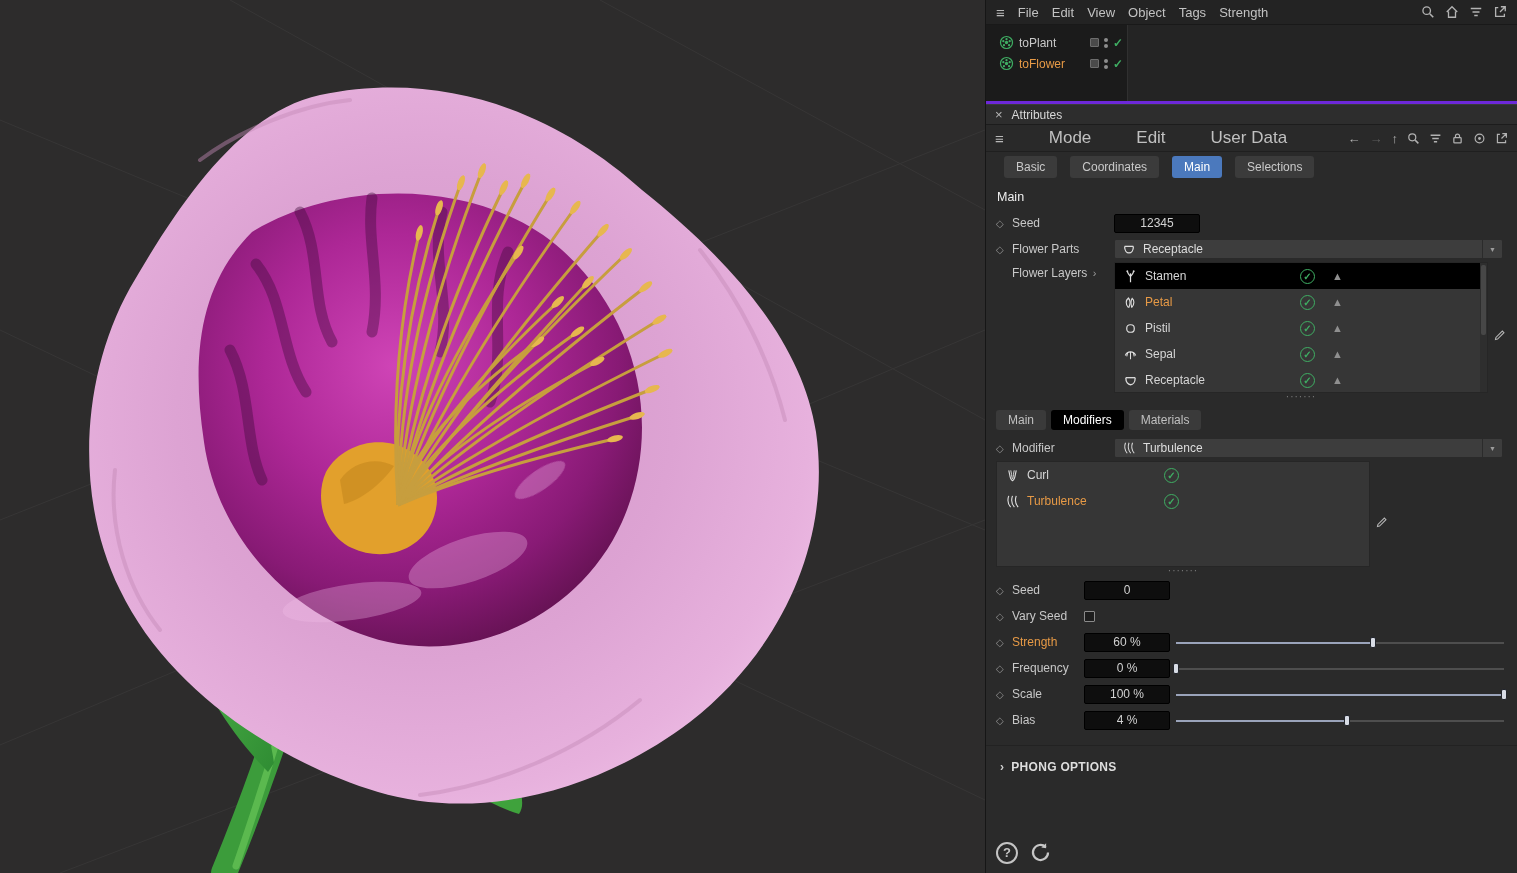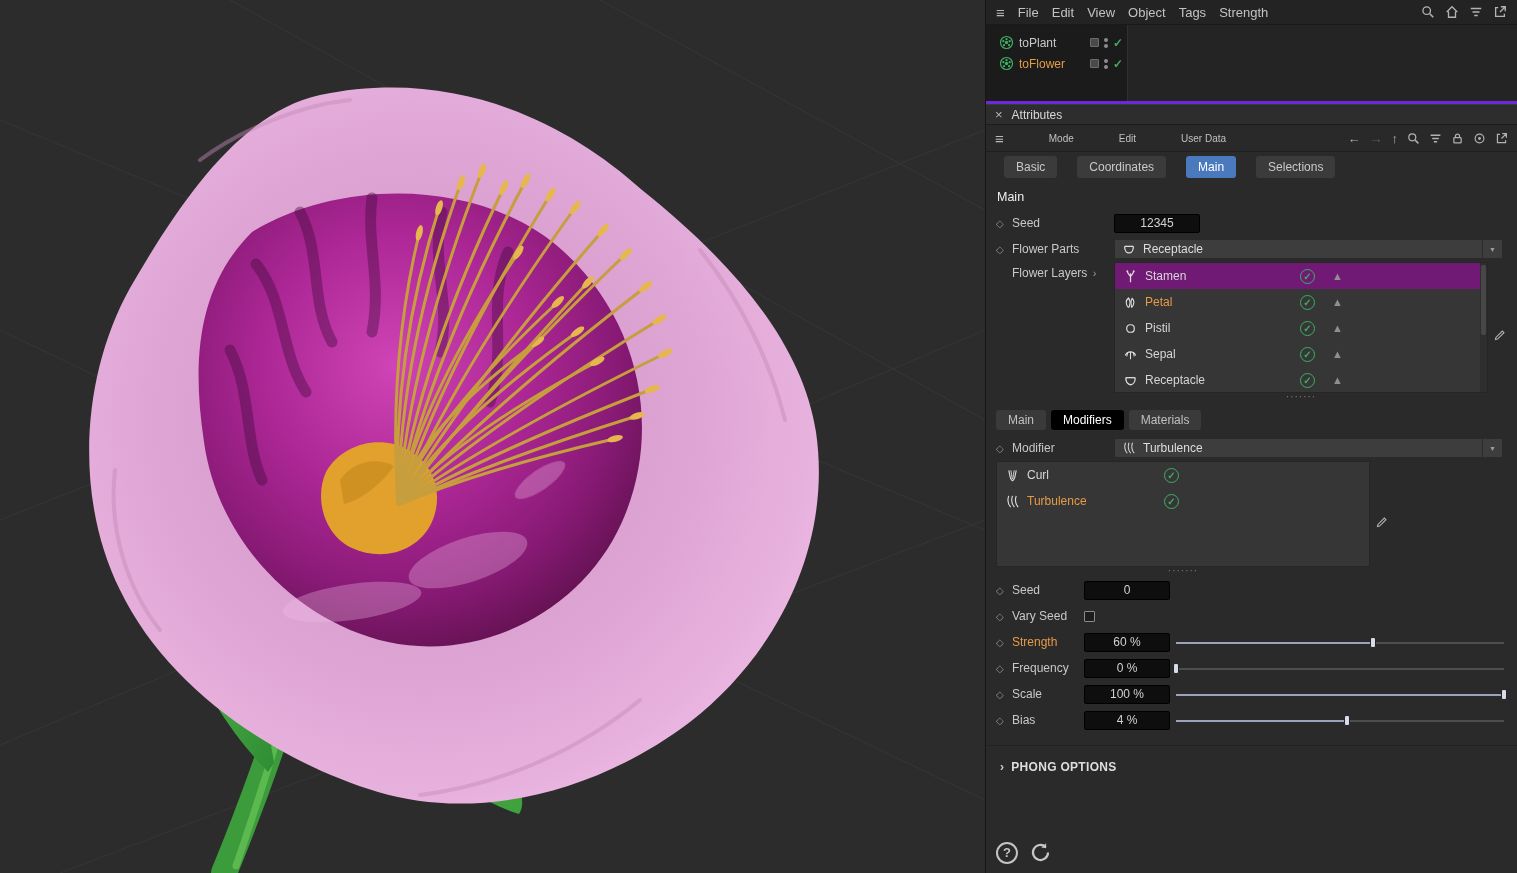--- a/index.html
+++ b/index.html
@@ -34,33 +34,33 @@
   .om-dots{display:flex;flex-direction:column;gap:2px;}
   .om-dots i{width:4px;height:4px;border-radius:50%;background:#8d8d8d;}
   .om-check{color:#3fae63;font-weight:bold;font-size:12px;}
 
   
   .attr-header{height:21px;flex:0 0 auto;display:flex;align-items:center;gap:9px;padding:0 9px;background:#2d2d2d;border-top:1px solid #3a3a3a;border-bottom:1px solid #1c1c1c;color:#d8d8d8;}
   .close-x{color:#b5b5b5;font-size:13px;}
 
   
   .modebar{height:27px;flex:0 0 auto;display:flex;align-items:center;gap:12px;padding:0 9px;background:#292929;border-bottom:1px solid #1f1f1f;}
-  .modebar .menu-item{color:#c0c0c0;font-size:10px;padding-left:33px;}
+  .modebar .menu-item{color:#c0c0c0;font-size:17px;padding-left:33px;}
   .modebar-icons{margin-left:auto;display:flex;align-items:center;gap:9px;color:#b2b2b2;}
   .dim{color:#5d5d5d;}
   .glyph{font-size:13px;}
 
   
   .obj-header{height:31px;flex:0 0 auto;display:flex;align-items:center;gap:8px;padding:0 10px;}
   .obj-title{color:#ebebeb;font-size:12.5px;}
   .preset{margin-left:auto;width:112px;height:20px;background:#3a3a3a;border:1px solid #242424;border-radius:2px;display:flex;align-items:center;padding:0 7px;color:#cccccc;}
   .preset .dd-arrow{margin-left:auto;font-size:7px;color:#9c9c9c;}
 
   
-  .tabs{height:29px;flex:0 0 auto;display:flex;align-items:center;gap:20px;padding:0 0 0 18px;}
+  .tabs{height:29px;flex:0 0 auto;display:flex;align-items:center;gap:13px;padding:0 0 0 18px;}
   .tab{background:#3b3b3b;color:#c9c9c9;padding:4px 12px;border-radius:3px;cursor:default;}
   .tab.active{background:#4b79bd;color:#ffffff;}
   .subtabs{flex:0 0 auto;display:flex;align-items:center;gap:5px;padding:7px 0 5px 10px;}
   .tab2{background:#3a3a3a;color:#c0c0c0;padding:3px 12px;border-radius:3px;}
   .tab2.active{background:#000000;color:#ffffff;}
 
   .section-title{padding:9px 0 6px 11px;color:#efefef;font-size:12.5px;}
 
   
   .prow{height:26px;flex:0 0 auto;display:flex;align-items:center;padding-left:10px;}
@@ -78,21 +78,21 @@
   .list-block{display:flex;padding-left:10px;flex:0 0 auto;}
   .list-label-col{width:118px;flex:0 0 auto;padding-top:4px;display:flex;align-items:flex-start;}
   .list-label-col .lab{margin-left:16px;color:#c8c8c8;}
   .list-col{display:flex;flex-direction:column;}
   .list-box{width:374px;background:#363636;border:1px solid #262626;position:relative;overflow:hidden;}
   .list-box.layers{height:131px;}
   .list-box.stack{height:106px;}
   .scrollstrip{position:absolute;right:0;top:0;bottom:0;width:7px;background:#2e2e2e;}
   .scrollthumb{position:absolute;right:1px;top:2px;width:5px;height:70px;background:#474747;border-radius:2px;}
   .lrow{height:26px;display:flex;align-items:center;gap:7px;padding:0 8px;}
-  .lrow.cursor{background:#701a75;}
+  .lrow.cursor{background:#000000;}
   .lname{width:148px;color:#d6d6d6;}
   .lname2{width:130px;color:#d6d6d6;}
   .lname.sel,.lname2.sel{color:#e79a46;}
   .ok-circle{width:15px;height:15px;border:1.5px solid #3fae63;border-radius:50%;color:#3fae63;font-size:10px;font-weight:bold;display:inline-flex;align-items:center;justify-content:center;flex:0 0 auto;}
   .tri{color:#8f8f8f;font-size:11px;margin-left:10px;}
   .resize-dots{height:10px;line-height:8px;text-align:center;color:#7d7d7d;font-size:10px;letter-spacing:1px;}
   .pencil-col{width:22px;display:flex;justify-content:center;padding-top:6px;color:#b5b5b5;}
 
   
   .slider{flex:1;height:13px;position:relative;margin:0 13px 0 6px;}

